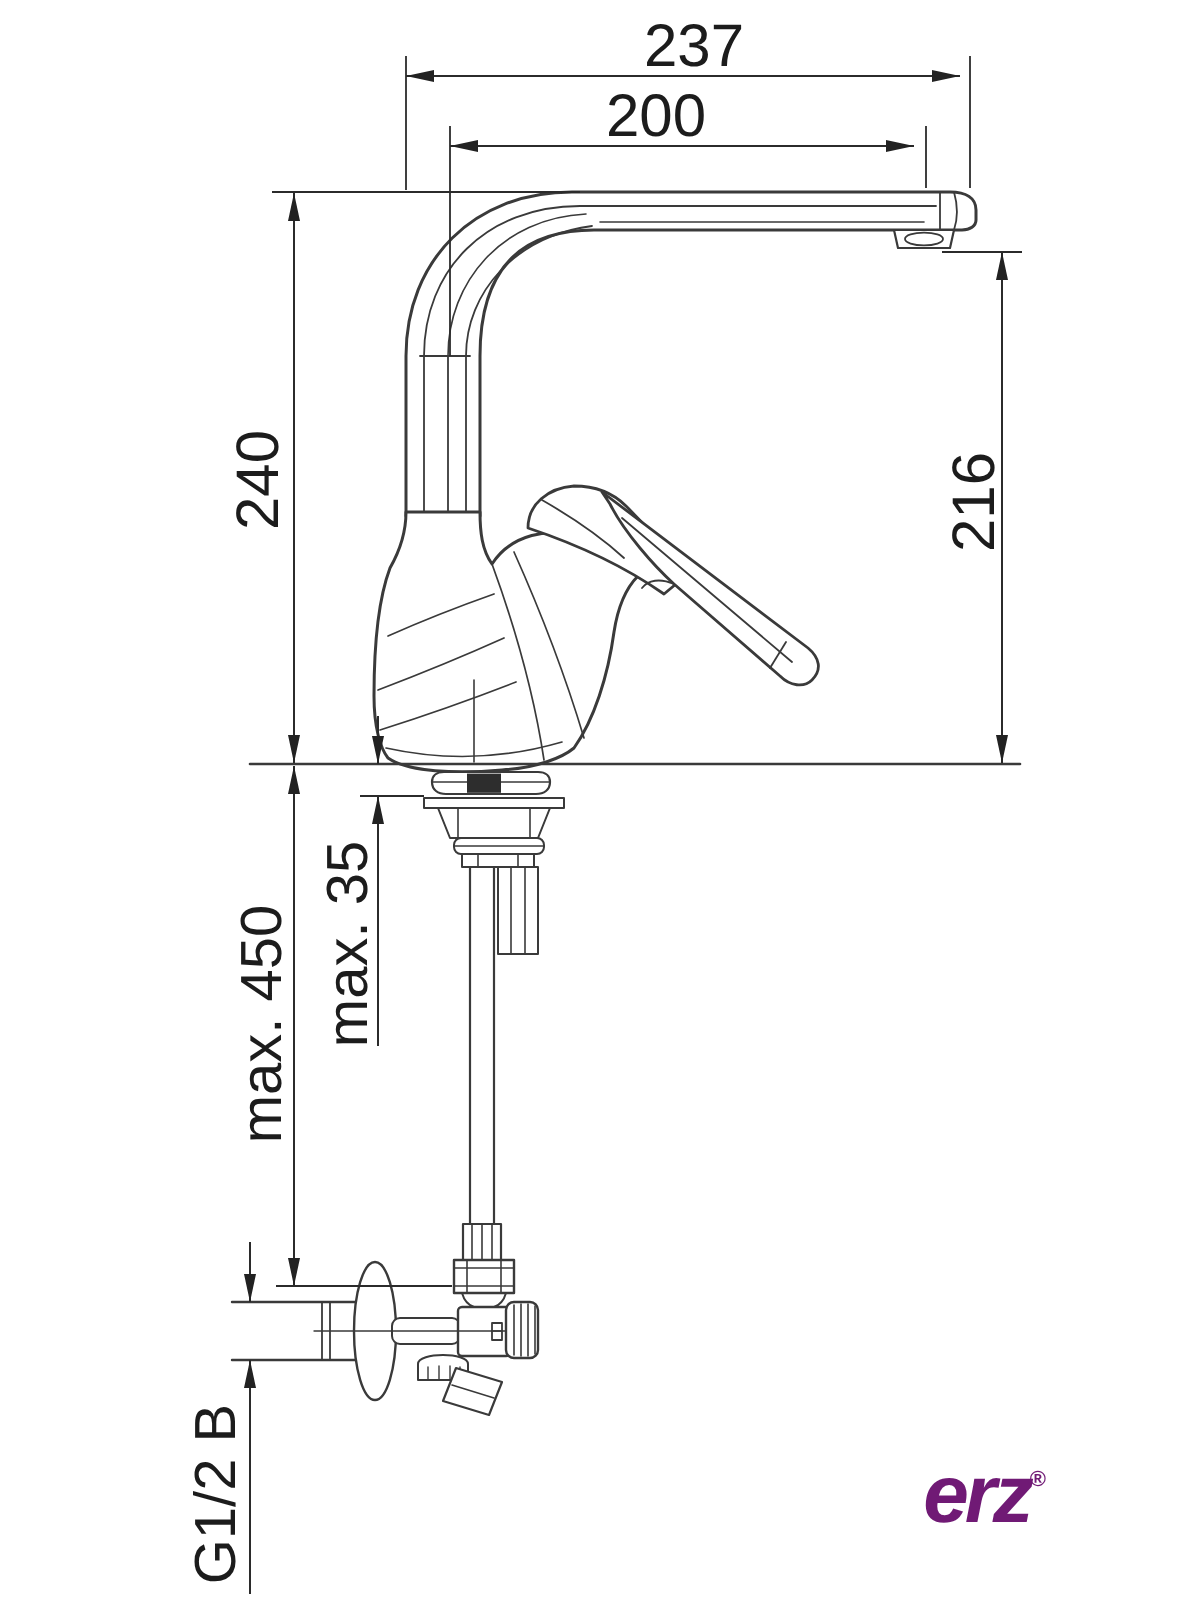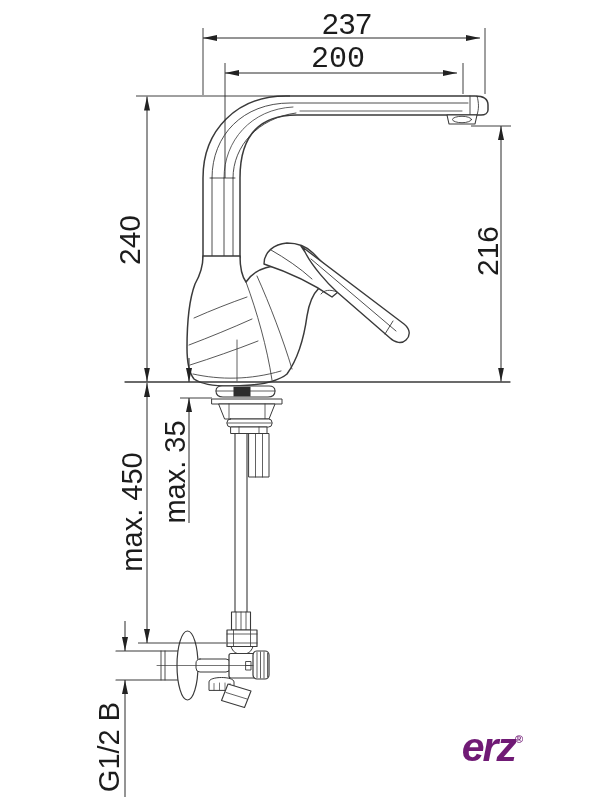--- a/index.html
+++ b/index.html
@@ -153,21 +153,21 @@
     </g>
 
     <g>
       <path d="M125,621 L125,651" marker-end="url(#arr)"></path>
       <path d="M125,680 L125,797" marker-start="url(#arr)"></path>
     </g>
   </g>
 </svg>
 
 <div class="dim-label" style="left:347px;top:24px;">237</div>
-<div class="dim-label" style="left:338px;top:59px;font-family:Liberation Mono, monospace;">200</div>
+<div class="dim-label" style="left:328px;top:59px;">200</div>
 <div class="dim-label vert" style="left:130px;top:240px;">240</div>
 <div class="dim-label vert" style="left:488px;top:251px;">216</div>
 <div class="dim-label vert small" style="left:132px;top:512px;">max. 450</div>
 <div class="dim-label vert small" style="left:175px;top:472px;">max. 35</div>
 <div class="dim-label vert small" style="left:109px;top:747px;">G1/2 B</div>
 
 <div id="brand-logo"><span>erz</span><sup>®</sup></div>
 
 </div>
 

